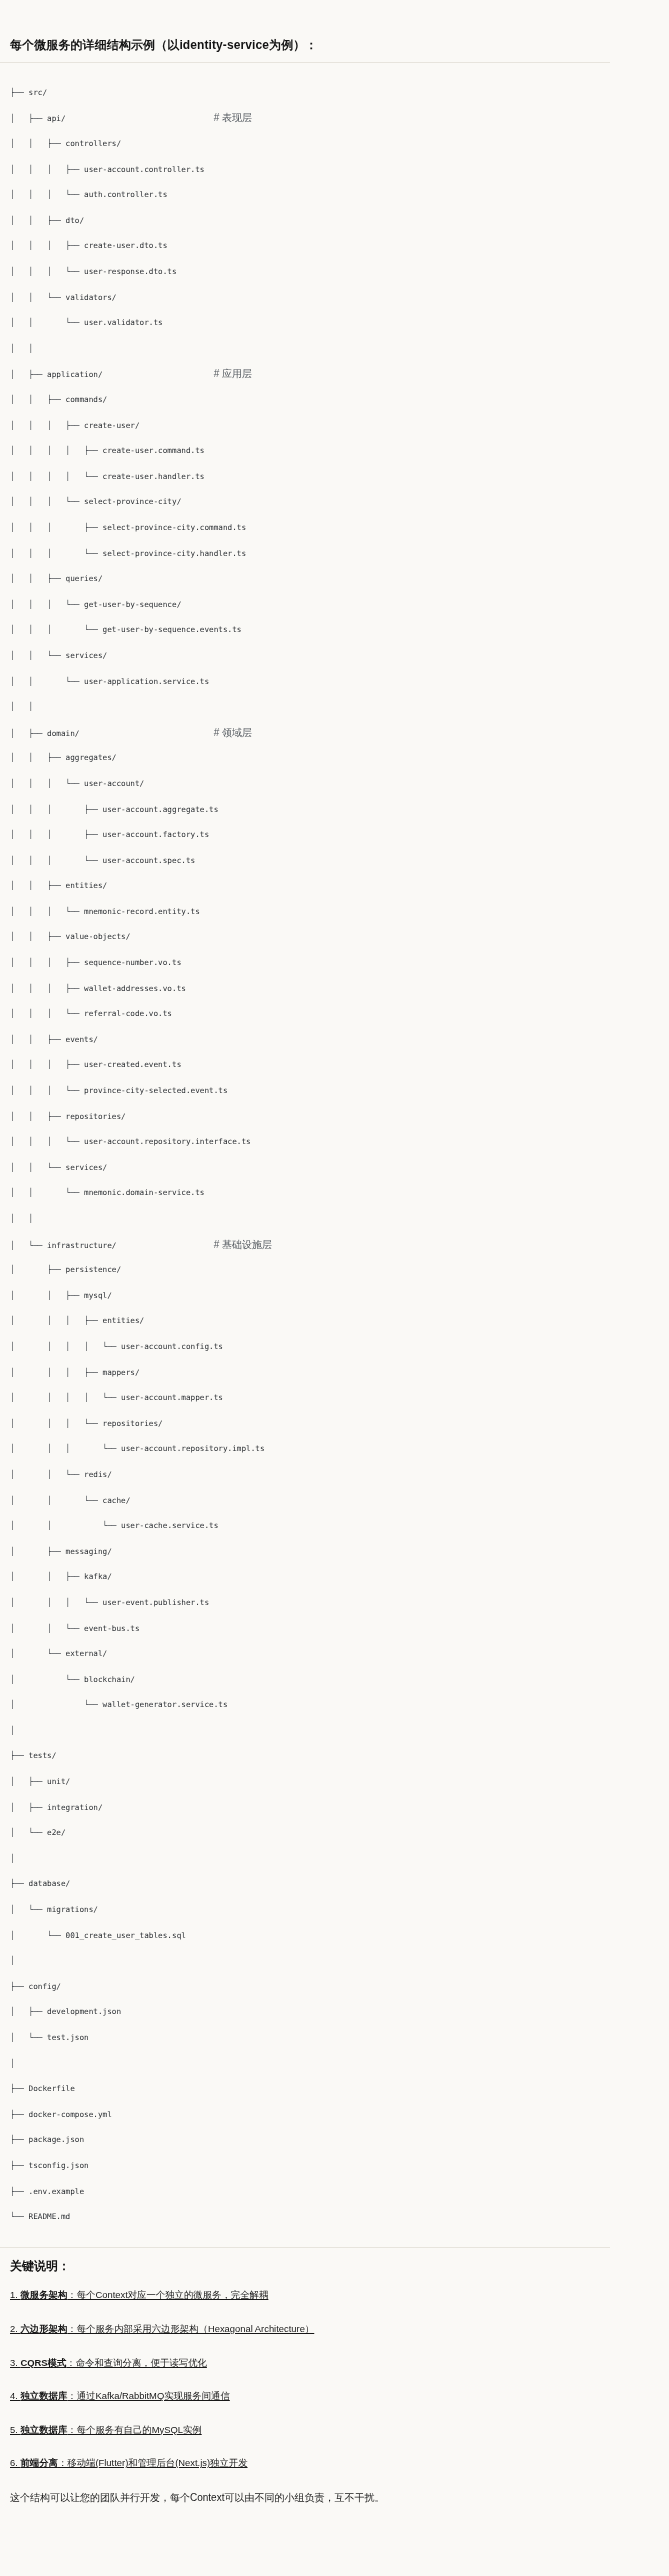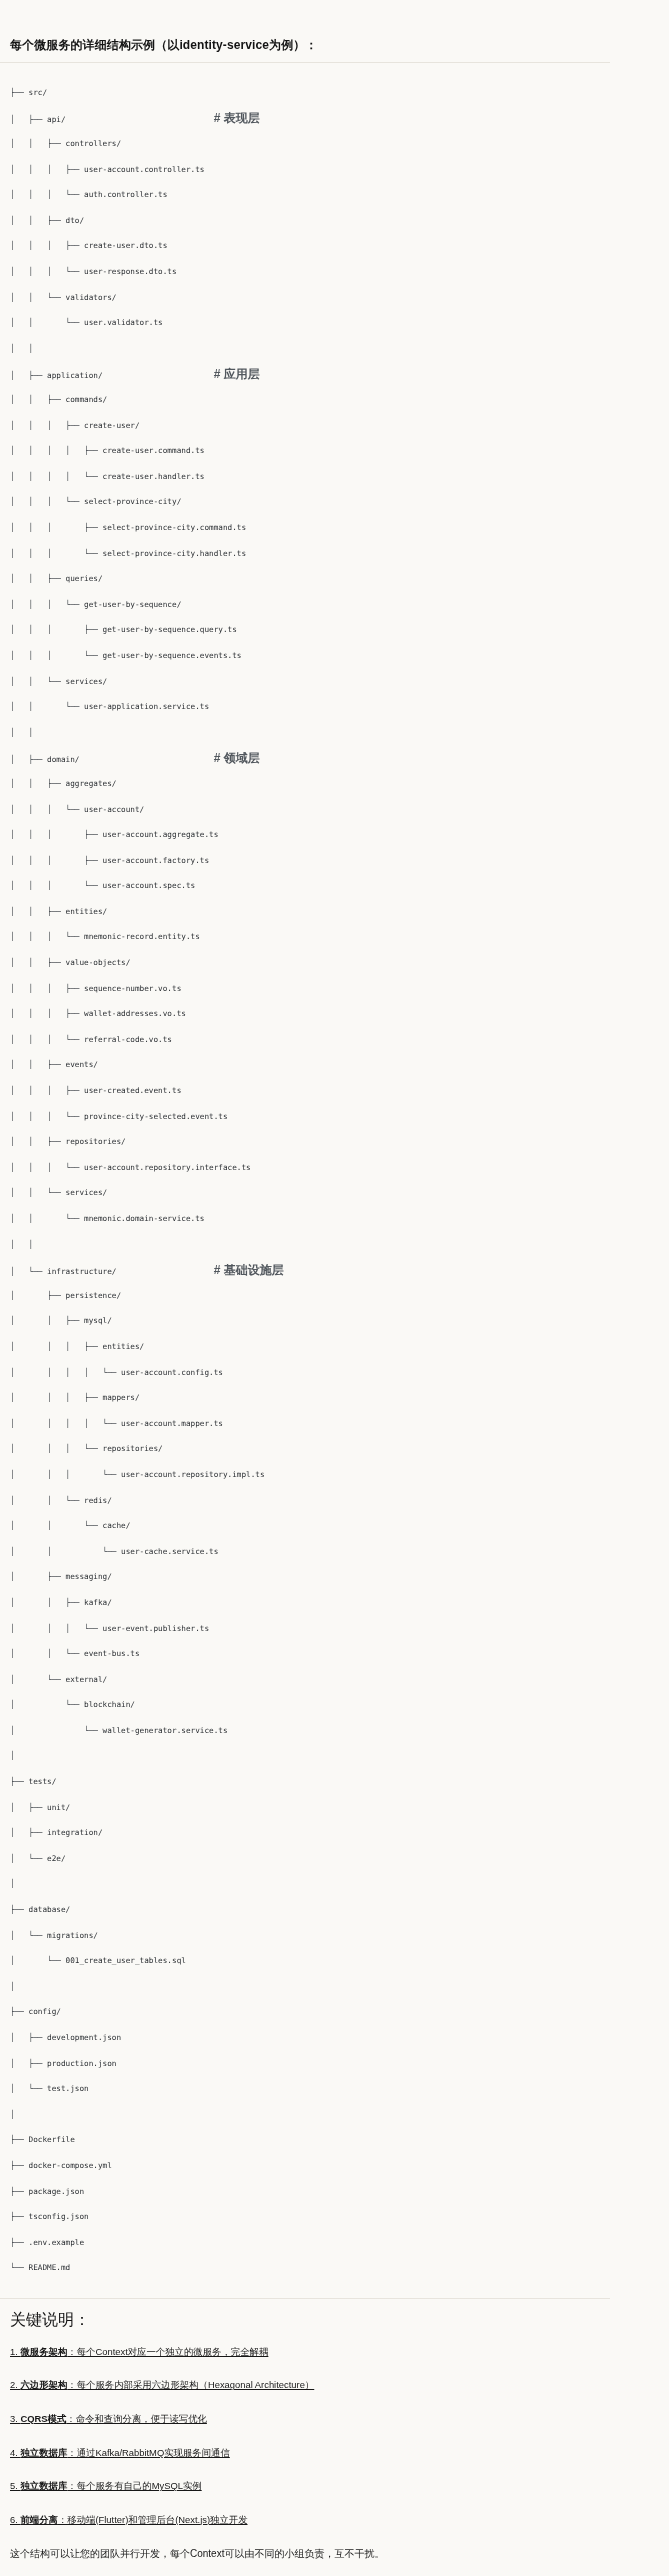--- a/index.html
+++ b/index.html
@@ -56,33 +56,32 @@
     display: block;
     height: 12.8px;
     white-space: pre;
     position: relative;
   }
   .tree-row .prefix { color: #3a3f45; }
   .tree-row .name { color: #2b2f33; }
   .tree-row .comment {
     color: #52585e;
     font-family: "Liberation Sans", sans-serif;
-    font-size: 12px;
-    font-weight: bold;
+    font-size: 10px;
   }
 
   
   .notes-block {
     padding: 11.3px 10px 6.3px 10px;
     background: #faf9f6;
     flex: 1 1 auto;
   }
   .notes-heading {
-    font-size: 16px;
-    font-weight: 400;
+    font-size: 12px;
+    font-weight: 700;
     color: #141414;
     margin: 0 0 13.8px 0;
     line-height: 1.3;
   }
   .note-item {
     font-size: 9.4px;
     line-height: 1.55;
     color: #181818;
     margin: 0 0 19px 0;
     text-decoration: underline;
@@ -122,21 +121,20 @@
 <span class="tree-row"><span class="prefix">│   ├── </span><span class="name">application/</span><span>                        </span><span class="comment"># 应用层</span></span>
 <span class="tree-row"><span class="prefix">│   │   ├── </span><span class="name">commands/</span></span>
 <span class="tree-row"><span class="prefix">│   │   │   ├── </span><span class="name">create-user/</span></span>
 <span class="tree-row"><span class="prefix">│   │   │   │   ├── </span><span class="name">create-user.command.ts</span></span>
 <span class="tree-row"><span class="prefix">│   │   │   │   └── </span><span class="name">create-user.handler.ts</span></span>
 <span class="tree-row"><span class="prefix">│   │   │   └── </span><span class="name">select-province-city/</span></span>
 <span class="tree-row"><span class="prefix">│   │   │       ├── </span><span class="name">select-province-city.command.ts</span></span>
 <span class="tree-row"><span class="prefix">│   │   │       └── </span><span class="name">select-province-city.handler.ts</span></span>
 <span class="tree-row"><span class="prefix">│   │   ├── </span><span class="name">queries/</span></span>
 <span class="tree-row"><span class="prefix">│   │   │   └── </span><span class="name">get-user-by-sequence/</span></span>
-<span class="tree-row"><span class="prefix">│   │   │       ├── </span><span class="name">get-user-by-sequence.query.ts</span></span>
 <span class="tree-row"><span class="prefix">│   │   │       └── </span><span class="name">get-user-by-sequence.events.ts</span></span>
 <span class="tree-row"><span class="prefix">│   │   └── </span><span class="name">services/</span></span>
 <span class="tree-row"><span class="prefix">│   │       └── </span><span class="name">user-application.service.ts</span></span>
 <span class="tree-row"><span class="prefix">│   │</span></span>
 <span class="tree-row"><span class="prefix">│   ├── </span><span class="name">domain/</span><span>                             </span><span class="comment"># 领域层</span></span>
 <span class="tree-row"><span class="prefix">│   │   ├── </span><span class="name">aggregates/</span></span>
 <span class="tree-row"><span class="prefix">│   │   │   └── </span><span class="name">user-account/</span></span>
 <span class="tree-row"><span class="prefix">│   │   │       ├── </span><span class="name">user-account.aggregate.ts</span></span>
 <span class="tree-row"><span class="prefix">│   │   │       ├── </span><span class="name">user-account.factory.ts</span></span>
 <span class="tree-row"><span class="prefix">│   │   │       └── </span><span class="name">user-account.spec.ts</span></span>
@@ -178,21 +176,20 @@
 <span class="tree-row"><span class="prefix">│   ├── </span><span class="name">unit/</span></span>
 <span class="tree-row"><span class="prefix">│   ├── </span><span class="name">integration/</span></span>
 <span class="tree-row"><span class="prefix">│   └── </span><span class="name">e2e/</span></span>
 <span class="tree-row"><span class="prefix">│</span></span>
 <span class="tree-row"><span class="prefix">├── </span><span class="name">database/</span></span>
 <span class="tree-row"><span class="prefix">│   └── </span><span class="name">migrations/</span></span>
 <span class="tree-row"><span class="prefix">│       └── </span><span class="name">001_create_user_tables.sql</span></span>
 <span class="tree-row"><span class="prefix">│</span></span>
 <span class="tree-row"><span class="prefix">├── </span><span class="name">config/</span></span>
 <span class="tree-row"><span class="prefix">│   ├── </span><span class="name">development.json</span></span>
-<span class="tree-row"><span class="prefix">│   ├── </span><span class="name">production.json</span></span>
 <span class="tree-row"><span class="prefix">│   └── </span><span class="name">test.json</span></span>
 <span class="tree-row"><span class="prefix">│</span></span>
 <span class="tree-row"><span class="prefix">├── </span><span class="name">Dockerfile</span></span>
 <span class="tree-row"><span class="prefix">├── </span><span class="name">docker-compose.yml</span></span>
 <span class="tree-row"><span class="prefix">├── </span><span class="name">package.json</span></span>
 <span class="tree-row"><span class="prefix">├── </span><span class="name">tsconfig.json</span></span>
 <span class="tree-row"><span class="prefix">├── </span><span class="name">.env.example</span></span>
 <span class="tree-row"><span class="prefix">└── </span><span class="name">README.md</span></span>
 </div>
   </div>

